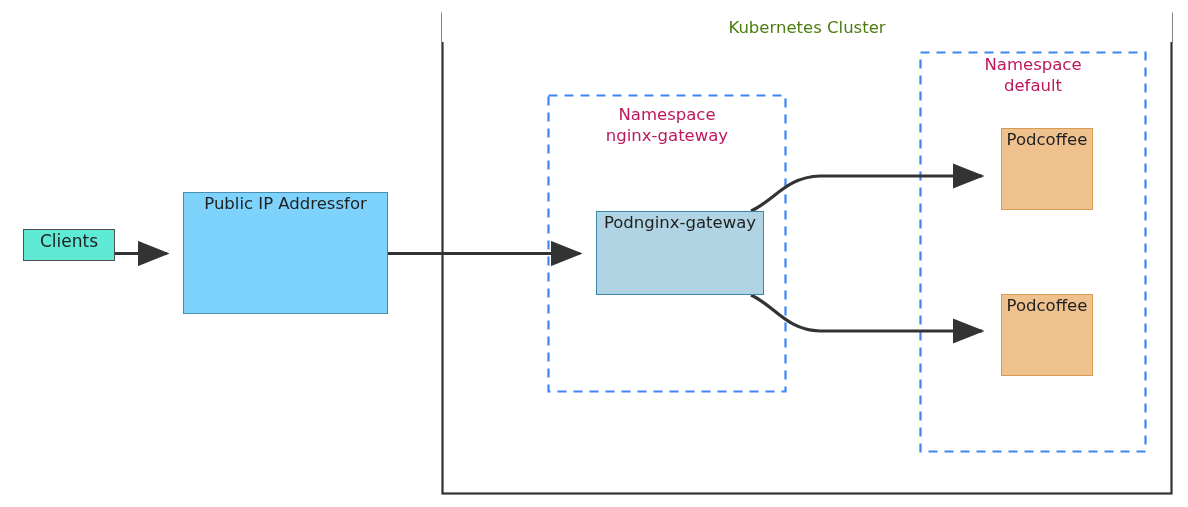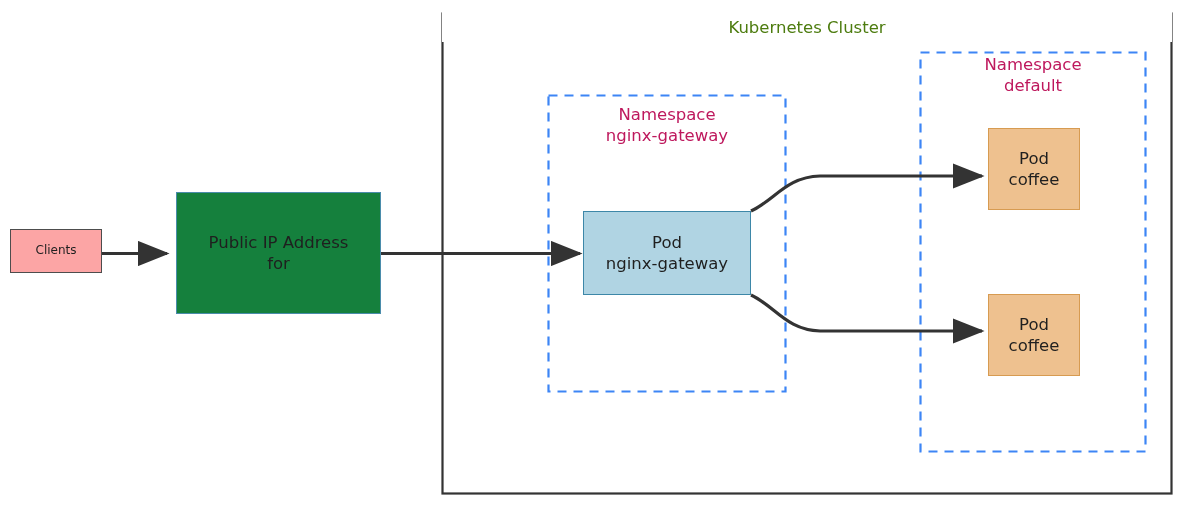--- a/index.html
+++ b/index.html
@@ -21,49 +21,50 @@
   #diagram-svg {
     position: absolute;
     left: 0;
     top: 0;
     width: 1188px;
     height: 507px;
   }
   .box-label {
     position: absolute;
     display: flex;
-    flex-direction: column;
-    align-items: center;
+    flex-direction: row;
+    align-items: flex-start;
     justify-content: center;
     text-align: center;
     box-sizing: border-box;
     color: #1f1f1f;
     line-height: 1.30;
     white-space: pre;
     pointer-events: auto;
+    margin-left: 13px;
   }
 
   
   #clients-node {
     left: 10px;
     top: 229px;
     width: 92px;
-    height: 44px;
-    background: #fca5a5;
+    height: 32px;
+    background: #5eead4;
     border: 1.6px solid #4d4d4d;
-    font-size: 12px;
+    font-size: 17px;
   }
 
   
   #public-ip-node {
-    left: 176px;
+    left: 170px;
     top: 192px;
     width: 205px;
     height: 122px;
-    background: #15803d;
+    background: #7dd3fc;
     border: 1.6px solid #4a8cab;
     font-size: 16.5px;
   }
 
   
   #gateway-pod-node {
     left: 583px;
     top: 211px;
     width: 168px;
     height: 84px;

